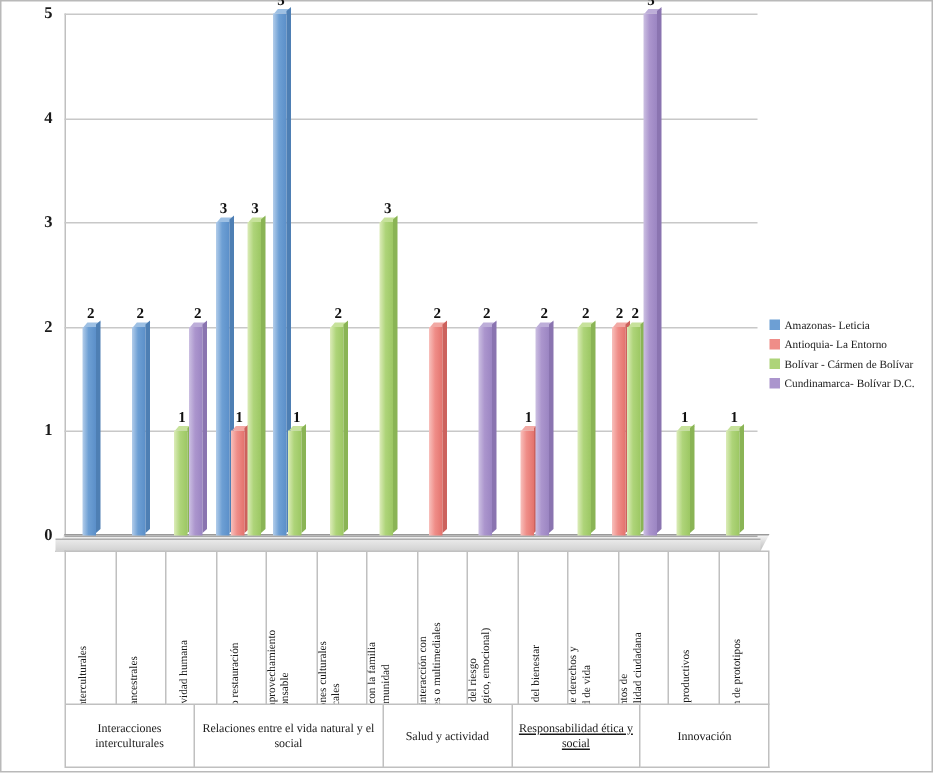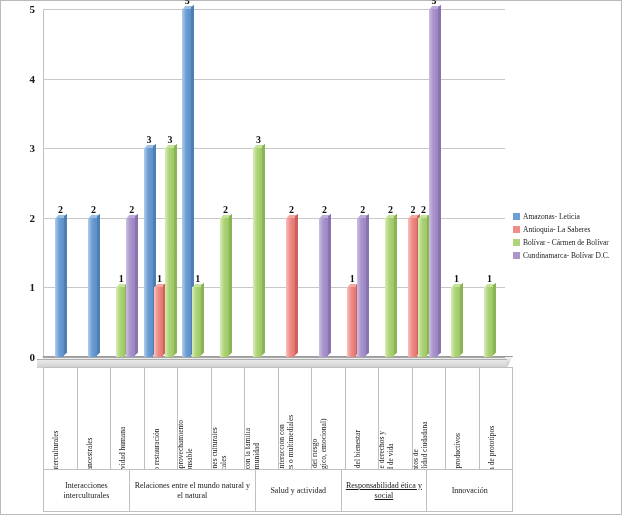--- a/index.html
+++ b/index.html
@@ -313,21 +313,21 @@
       </div>
     </div>
 
   <div id="legend">
       <div class="legrow">
         <div class="legswatch" style="background: rgb(109, 159, 212);"></div>
         <div class="legtext">Amazonas- Leticia</div>
       </div>
       <div class="legrow">
         <div class="legswatch" style="background: rgb(239, 141, 136);"></div>
-        <div class="legtext">Antioquia- La Saberes</div>
+        <div class="legtext">Antioquia- La Entorno</div>
       </div>
       <div class="legrow">
         <div class="legswatch" style="background: rgb(174, 212, 121);"></div>
         <div class="legtext">Bolívar - Cármen de Bolívar</div>
       </div>
       <div class="legrow">
         <div class="legswatch" style="background: rgb(171, 149, 205);"></div>
         <div class="legtext">Cundinamarca- Bolívar D.C.</div>
       </div>
     </div>
@@ -371,21 +371,21 @@
       </div>
       <div class="catcell">
         <span>Proyectos productivos</span>
       </div>
       <div class="catcell">
         <span>Construcción de prototipos</span>
       </div>
     </div>
   <div id="groupband">
       <div class="grpcell" style="flex: 2 1 0px;">Interacciones interculturales</div>
-      <div class="grpcell" style="flex: 3 1 0px;">Relaciones entre el mundo natural y el natural</div>
+      <div class="grpcell" style="flex: 3 1 0px;">Relaciones entre el vida natural y el social</div>
       <div class="grpcell" style="flex: 2 1 0px;">Salud y actividad</div>
       <div class="grpcell" style="flex: 2 1 0px; text-decoration: underline;">Responsabilidad ética y social</div>
       <div class="grpcell" style="flex: 2 1 0px;">Innovación</div>
     </div>
 
 <div class="ylabel" style="left: 8px; top: 351px;">0</div>
     <div class="ylabel" style="left: 8px; top: 281.4px;">1</div>
     <div class="ylabel" style="left: 8px; top: 211.8px;">2</div>
     <div class="ylabel" style="left: 8px; top: 142.2px;">3</div>
     <div class="ylabel" style="left: 8px; top: 72.6px;">4</div>

